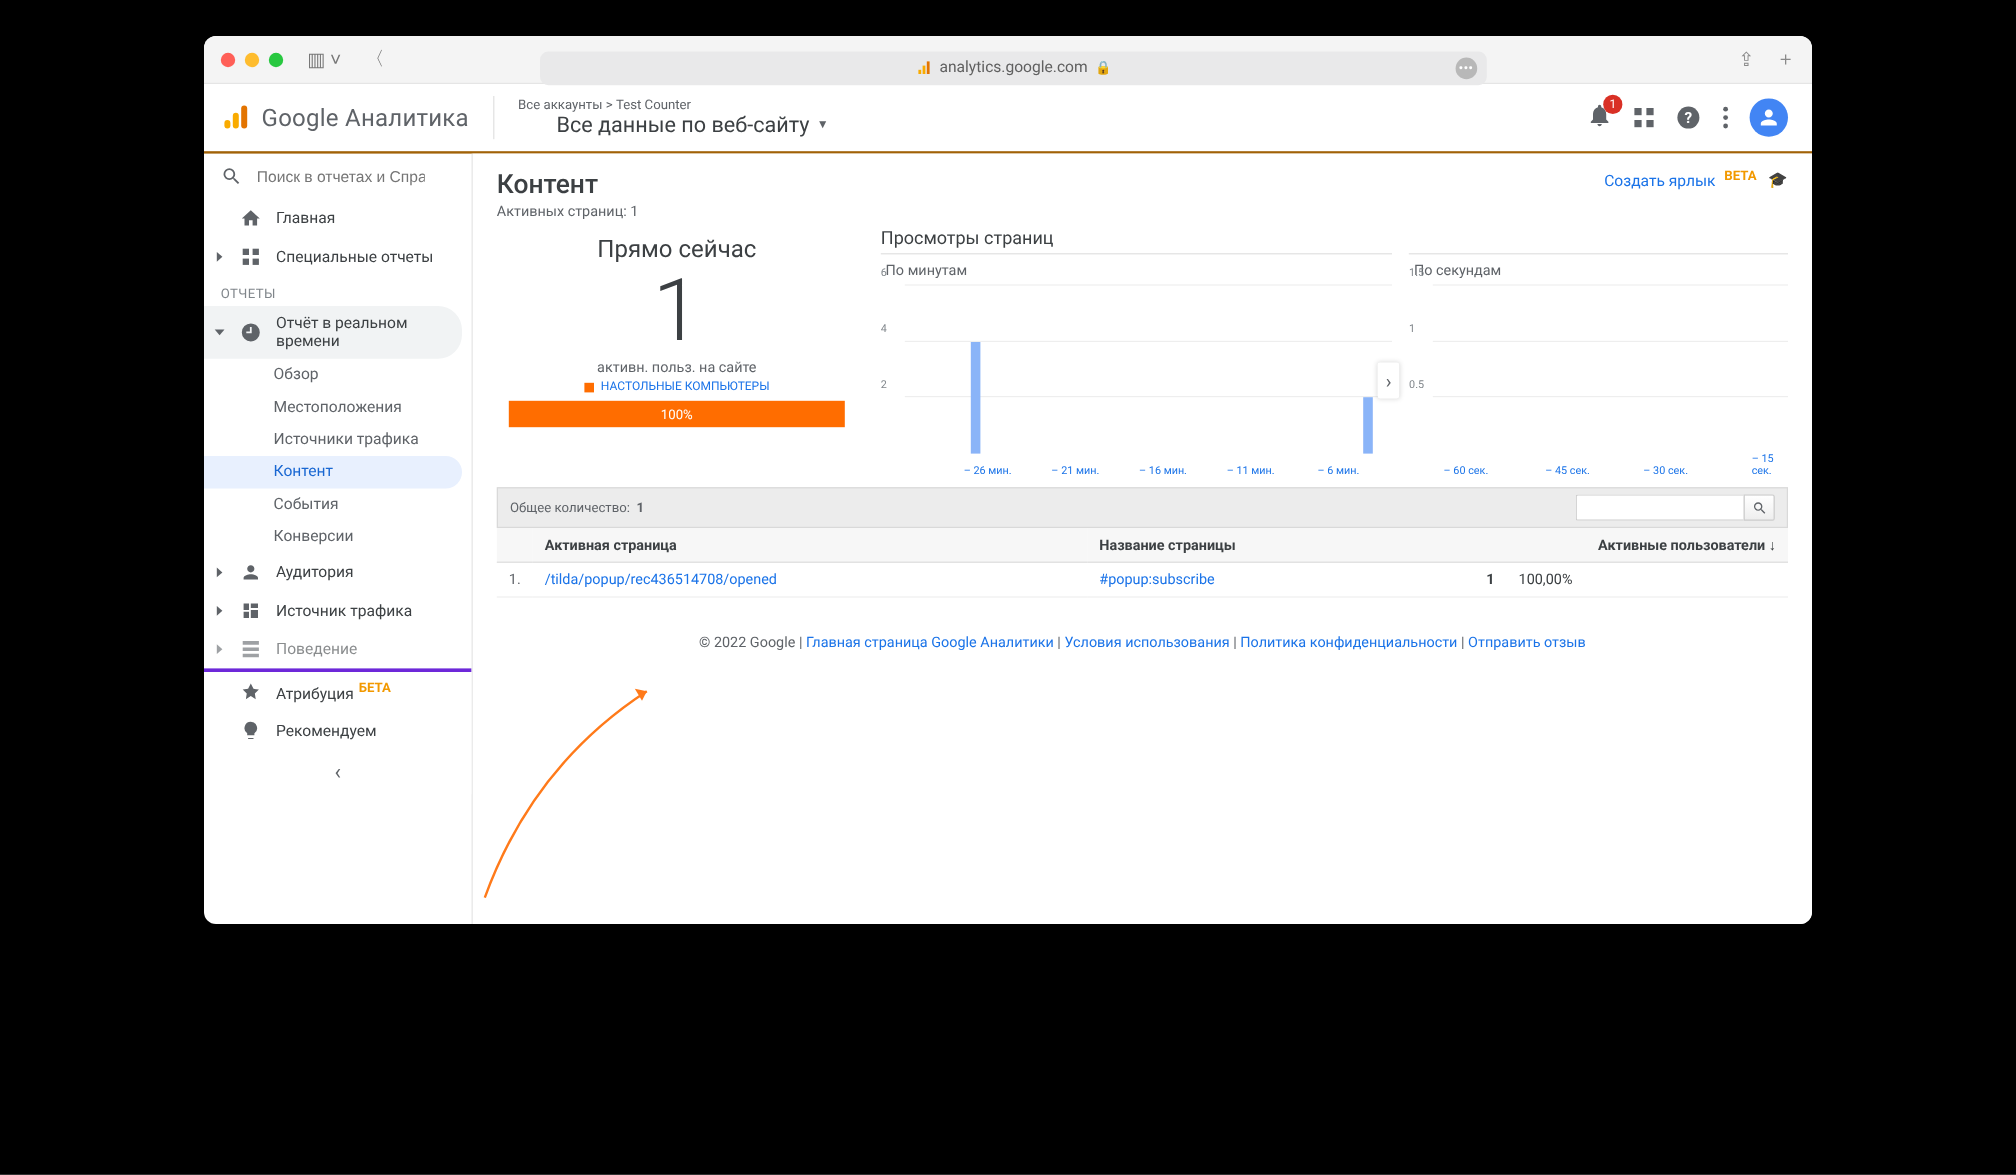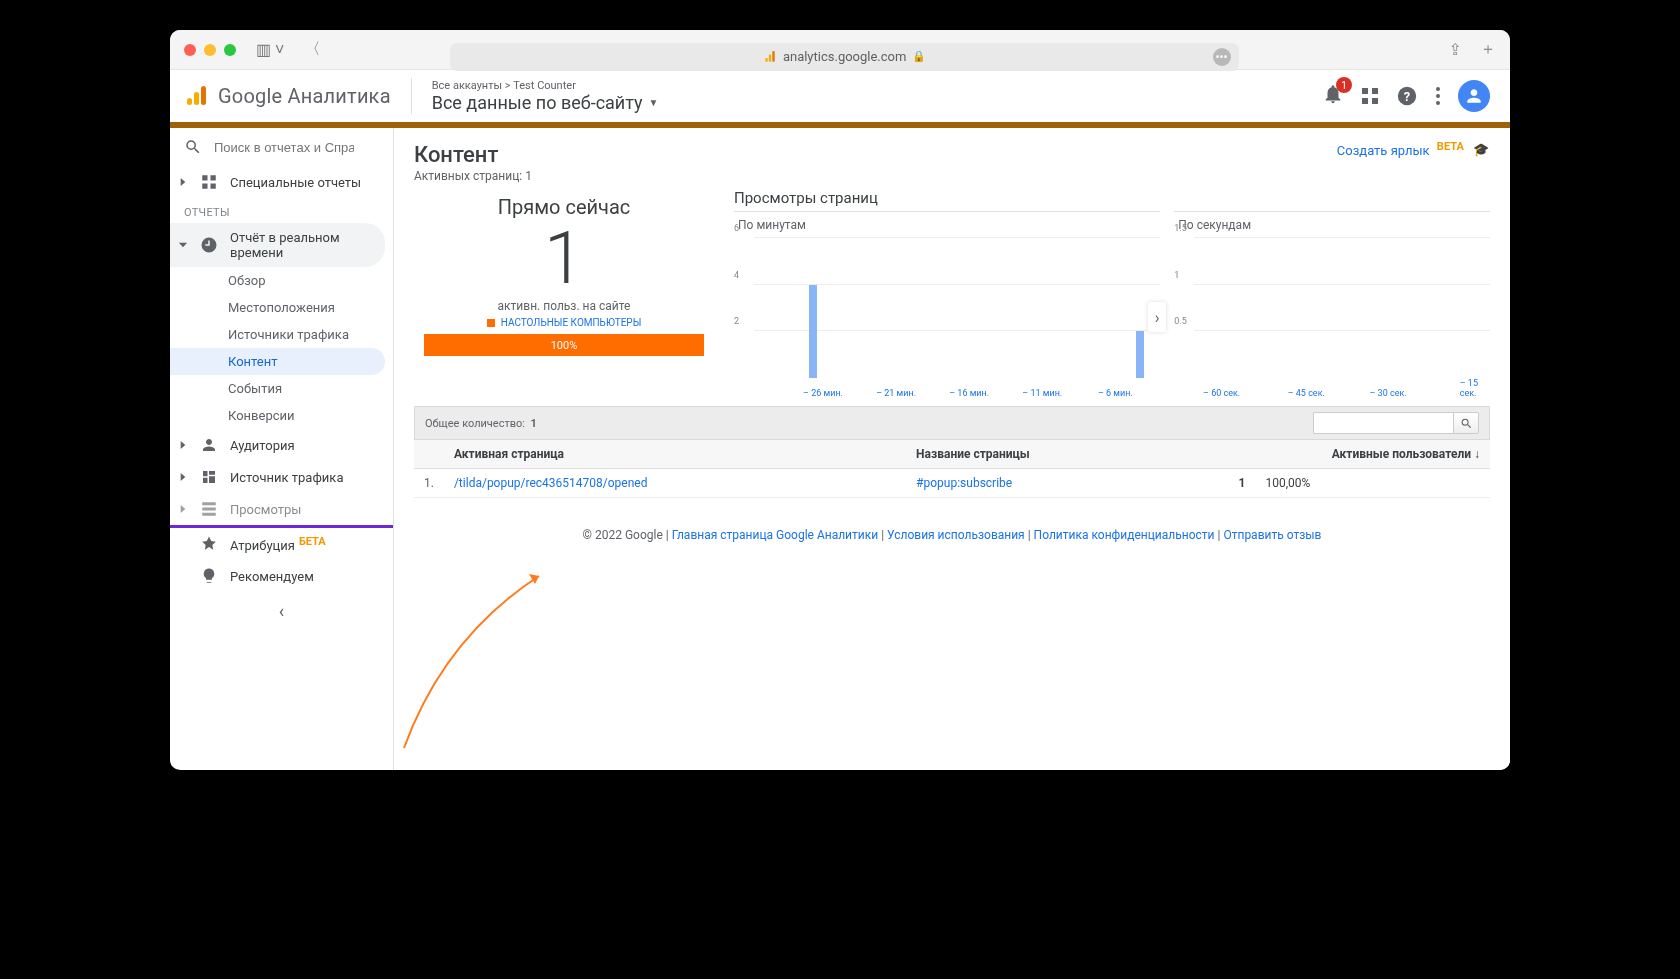--- a/index.html
+++ b/index.html
@@ -10,28 +10,28 @@
   .dot { width: 12px; height: 12px; border-radius: 50%; }
   .red { background: #ff5f57; } .yellow { background: #febc2e; } .green { background: #28c840; }
   .mac-sidebar-icon, .mac-back { color: #777; font-size: 16px; margin-left: 10px; cursor: pointer; }
   .urlbar { flex: 1; margin: 14px 200px 0 120px; height: 28px; background: #e9e9ea; border-radius: 7px; display: flex; align-items: center; justify-content: center; gap: 6px; color: #606060; font-size: 13px; position: relative; }
   .urlbar .lock { color: #8a8a8a; font-size: 11px; }
   .urlbar .reader { position: absolute; right: 8px; width: 18px; height: 18px; background: #b8b8b8; border-radius: 9px; display: flex; align-items: center; justify-content: center; color: #fff; font-size: 12px; }
   .urlbar svg { width: 14px; height: 14px; }
   .mac-right { display: flex; gap: 18px; color: #8a8a8a; align-items: center; }
   .mac-right span { cursor: pointer; }
 
-  .ga-header { height: 58px; border-bottom: 6px solid #a16207; display: flex; align-items: center; padding: 0 20px 0 14px; }
+  .ga-header { height: 58px; border-bottom: 2px solid #a16207; display: flex; align-items: center; padding: 0 20px 0 14px; }
   .ga-logo { display: flex; align-items: center; gap: 10px; }
   .ga-logo svg { width: 24px; height: 24px; }
   .ga-logo-text { color: #5f6368; font-size: 20px; letter-spacing: 0.2px; }
   .ga-vsep { width: 1px; height: 36px; background: #e0e0e0; margin: 0 20px; }
   .acc-block { display: flex; flex-direction: column; }
   .acc-crumb { font-size: 11px; color: #5f6368; }
-  .acc-view { font-size: 18px; color: #3c4043; display: flex; align-items: center; gap: 6px; }
+  .acc-view { font-size: 18px; color: #3c4043; display: flex; align-items: center; gap: 6px; margin-left: 32px; }
   .acc-view .caret { font-size: 10px; color: #5f6368; }
   .ga-header .spacer { flex: 1; }
   .hdr-icons { display: flex; align-items: center; gap: 18px; color: #5f6368; }
   .bell { position: relative; cursor: pointer; }
   .badge { position: absolute; top: -6px; right: -8px; background: #d93025; color: #fff; width: 16px; height: 16px; border-radius: 8px; font-size: 10px; display: flex; align-items: center; justify-content: center; }
   .hdr-icons svg { width: 22px; height: 22px; fill: #5f6368; cursor: pointer; }
   .apps-grid { display: grid; grid-template-columns: repeat(2,6px); grid-template-rows: repeat(2,6px); gap:4px; cursor:pointer; }
   .apps-grid div { background:#5f6368; }
   .avatar { width: 32px; height: 32px; border-radius: 50%; background: #4285f4; display: flex; align-items: center; justify-content: center; cursor: pointer; }
   .avatar svg { fill:#fff; width:20px; height:20px; }
@@ -187,20 +187,26 @@
 
   <div class="ga-body">
 
     <div class="sidebar">
       <div class="search-row">
         <svg viewBox="0 0 24 24" width="18" height="18">
             <path fill="#5f6368" d="M15.5 14h-.79l-.28-.27A6.471 6.471 0 0016 9.5 6.5 6.5 0 109.5 16c1.61 0 3.09-.59 4.23-1.57l.27.28v.79l5 4.99L20.49 19l-4.99-5zm-6 0C7.01 14 5 11.99 5 9.5S7.01 5 9.5 5 14 7.01 14 9.5 11.99 14 9.5 14z"></path>
           </svg>
         <input placeholder="Поиск в отчетах и Справке" style="">
       </div>
+      <div class="side-item">
+        <svg viewBox="0 0 24 24">
+            <path d="M10 20v-6h4v6h5v-8h3L12 3 2 12h3v8z"></path>
+          </svg>
+        <span>Главная</span>
+      </div>
       <div class="side-item twoicon">
         <svg viewBox="0 0 24 24">
             <path d="M8 5l8 7-8 7z"></path>
           </svg>
         <svg viewBox="0 0 24 24">
             <rect x="3" y="3" width="7" height="7"></rect>
             <rect x="14" y="3" width="7" height="7"></rect>
             <rect x="3" y="14" width="7" height="7"></rect>
             <rect x="14" y="14" width="7" height="7"></rect>
           </svg>
@@ -244,21 +250,21 @@
           </svg>
         <span>Источник трафика</span>
       </div>
       <div class="side-item twoicon" style="opacity:.6">
         <svg viewBox="0 0 24 24">
             <path d="M8 5l8 7-8 7z"></path>
           </svg>
         <svg viewBox="0 0 24 24">
             <path d="M3 3h18v4H3zM3 10h18v4H3zM3 17h18v4H3z"></path>
           </svg>
-        <span>Просмотры</span>
+        <span>Поведение</span>
       </div>
 
       <div class="sidebar-bottom">
         <div class="side-item">
           <svg viewBox="0 0 24 24">
               <path d="M12 2l3 6 6 .9-4.5 4.3 1 6.3L12 16l-5.5 3.5 1-6.3L3 8.9 9 8z"></path>
             </svg>
           <span><span>Атрибуция</span><span class="beta-badge">БЕТА</span></span>
         </div>
         <div class="side-item">

